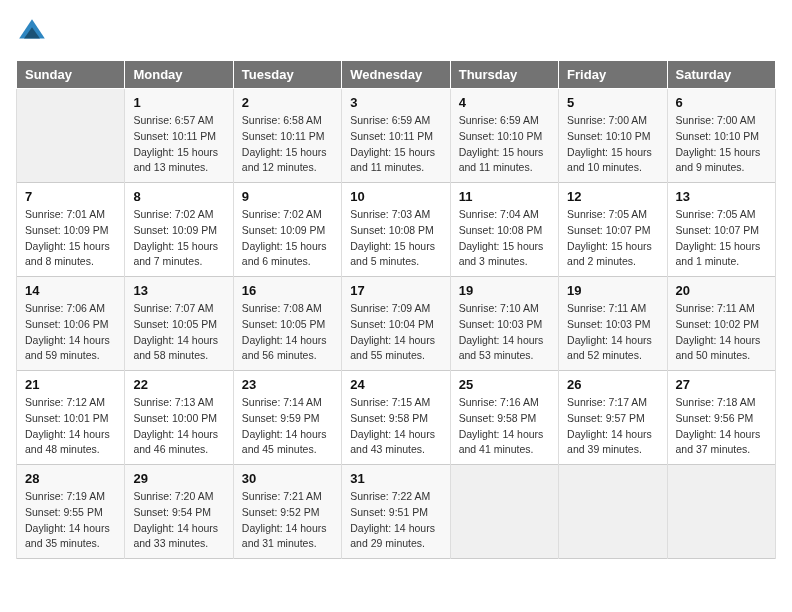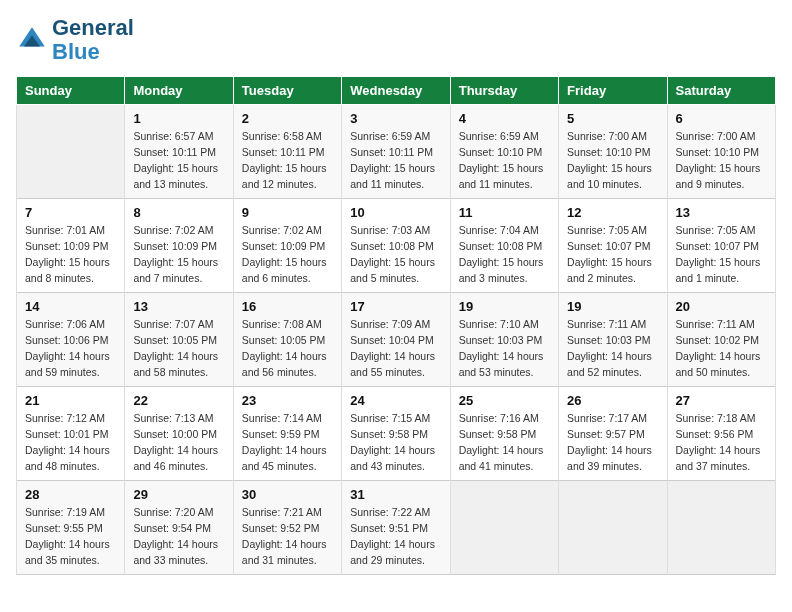--- a/index.html
+++ b/index.html
@@ -43,21 +43,21 @@
     .location {
       font-size: 16px;
       color: #333;
     }
     table {
       width: 100%;
       border-collapse: collapse;
       font-size: 11px;
     }
     thead tr th {
-      background-color: #15803d;
+      background-color: #737373;
       color: #fff;
       text-align: left;
       padding: 6px 8px;
       font-size: 13px;
       font-weight: bold;
       border: 1px solid #fff;
     }
     tbody tr {
       border-bottom: 1px solid #ccc;
     }
@@ -89,24 +89,20 @@
   </style>
 </head>
 <body>
 
 <div class="header">
   <div class="logo">
     <svg class="logo-icon" viewBox="0 0 40 40">
       <polygon points="20,4 36,28 4,28" fill="#2e86c1"></polygon>
       <polygon points="20,14 30,28 10,28" fill="#1a5276"></polygon>
     </svg>
-    <div class="logo-text">
-      <div>General</div>
-      <div style="color:#2e86c1;">Blue</div>
-    </div>
   </div>
 </div>
 
 <table>
   <thead>
     <tr id="header-row">
     <th>Sunday</th>
         <th>Monday</th>
         <th>Tuesday</th>
         <th>Wednesday</th>

